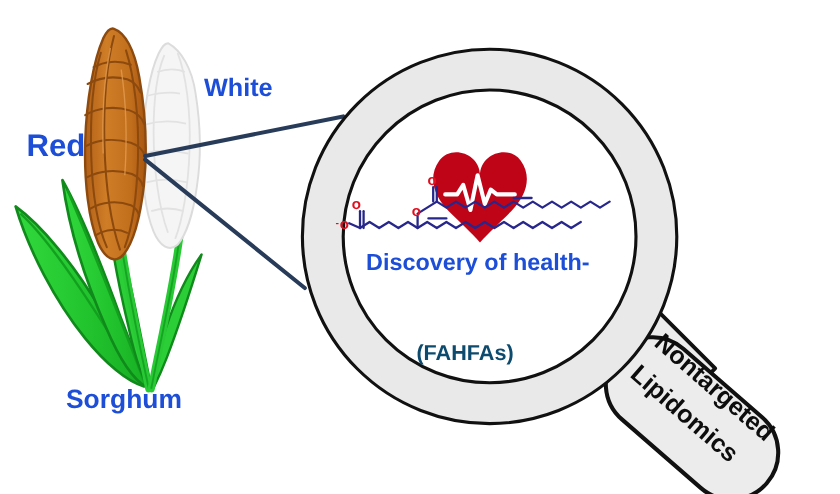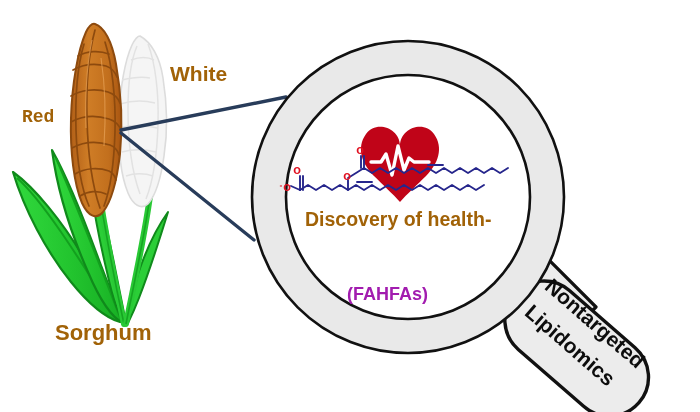--- a/index.html
+++ b/index.html
@@ -22,29 +22,29 @@
     top: 0;
     left: 0;
     width: 700px;
     height: 412px;
   }
   .txt {
     position: absolute;
     white-space: nowrap;
     font-family: "Liberation Sans", sans-serif;
     font-weight: bold;
-    color: #a16207;
+    color: #1d4ed8;
     line-height: 1;
   }
-  #label-red    { left: 22px;  top: 108px; font-size: 18px; font-family: Liberation Mono, monospace; }
+  #label-red    { left: 22px;  top: 108px; font-size: 26px; }
   #label-white  { left: 170px; top: 63px;  font-size: 21px; }
   #label-sorghum{ left: 55px;  top: 322px; font-size: 22px; }
   #line-discovery { left: 305px; top: 210px; font-size: 19.5px; }
   #line-promoting { left: 318px; top: 242px; font-size: 19.5px; }
-  #line-fahfas    { left: 347px; top: 285px; font-size: 18px; color: #a21caf; }
+  #line-fahfas    { left: 347px; top: 285px; font-size: 18px; color: #0c4a6e; }
   .handle-text {
     position: absolute;
     font-family: "Liberation Sans", sans-serif;
     font-weight: bold;
     font-size: 21px;
     color: #0d0d0d;
     white-space: nowrap;
     transform-origin: 0 0;
   }
   #handle-line1 { left: 556px; top: 274px; transform: rotate(41deg); }

